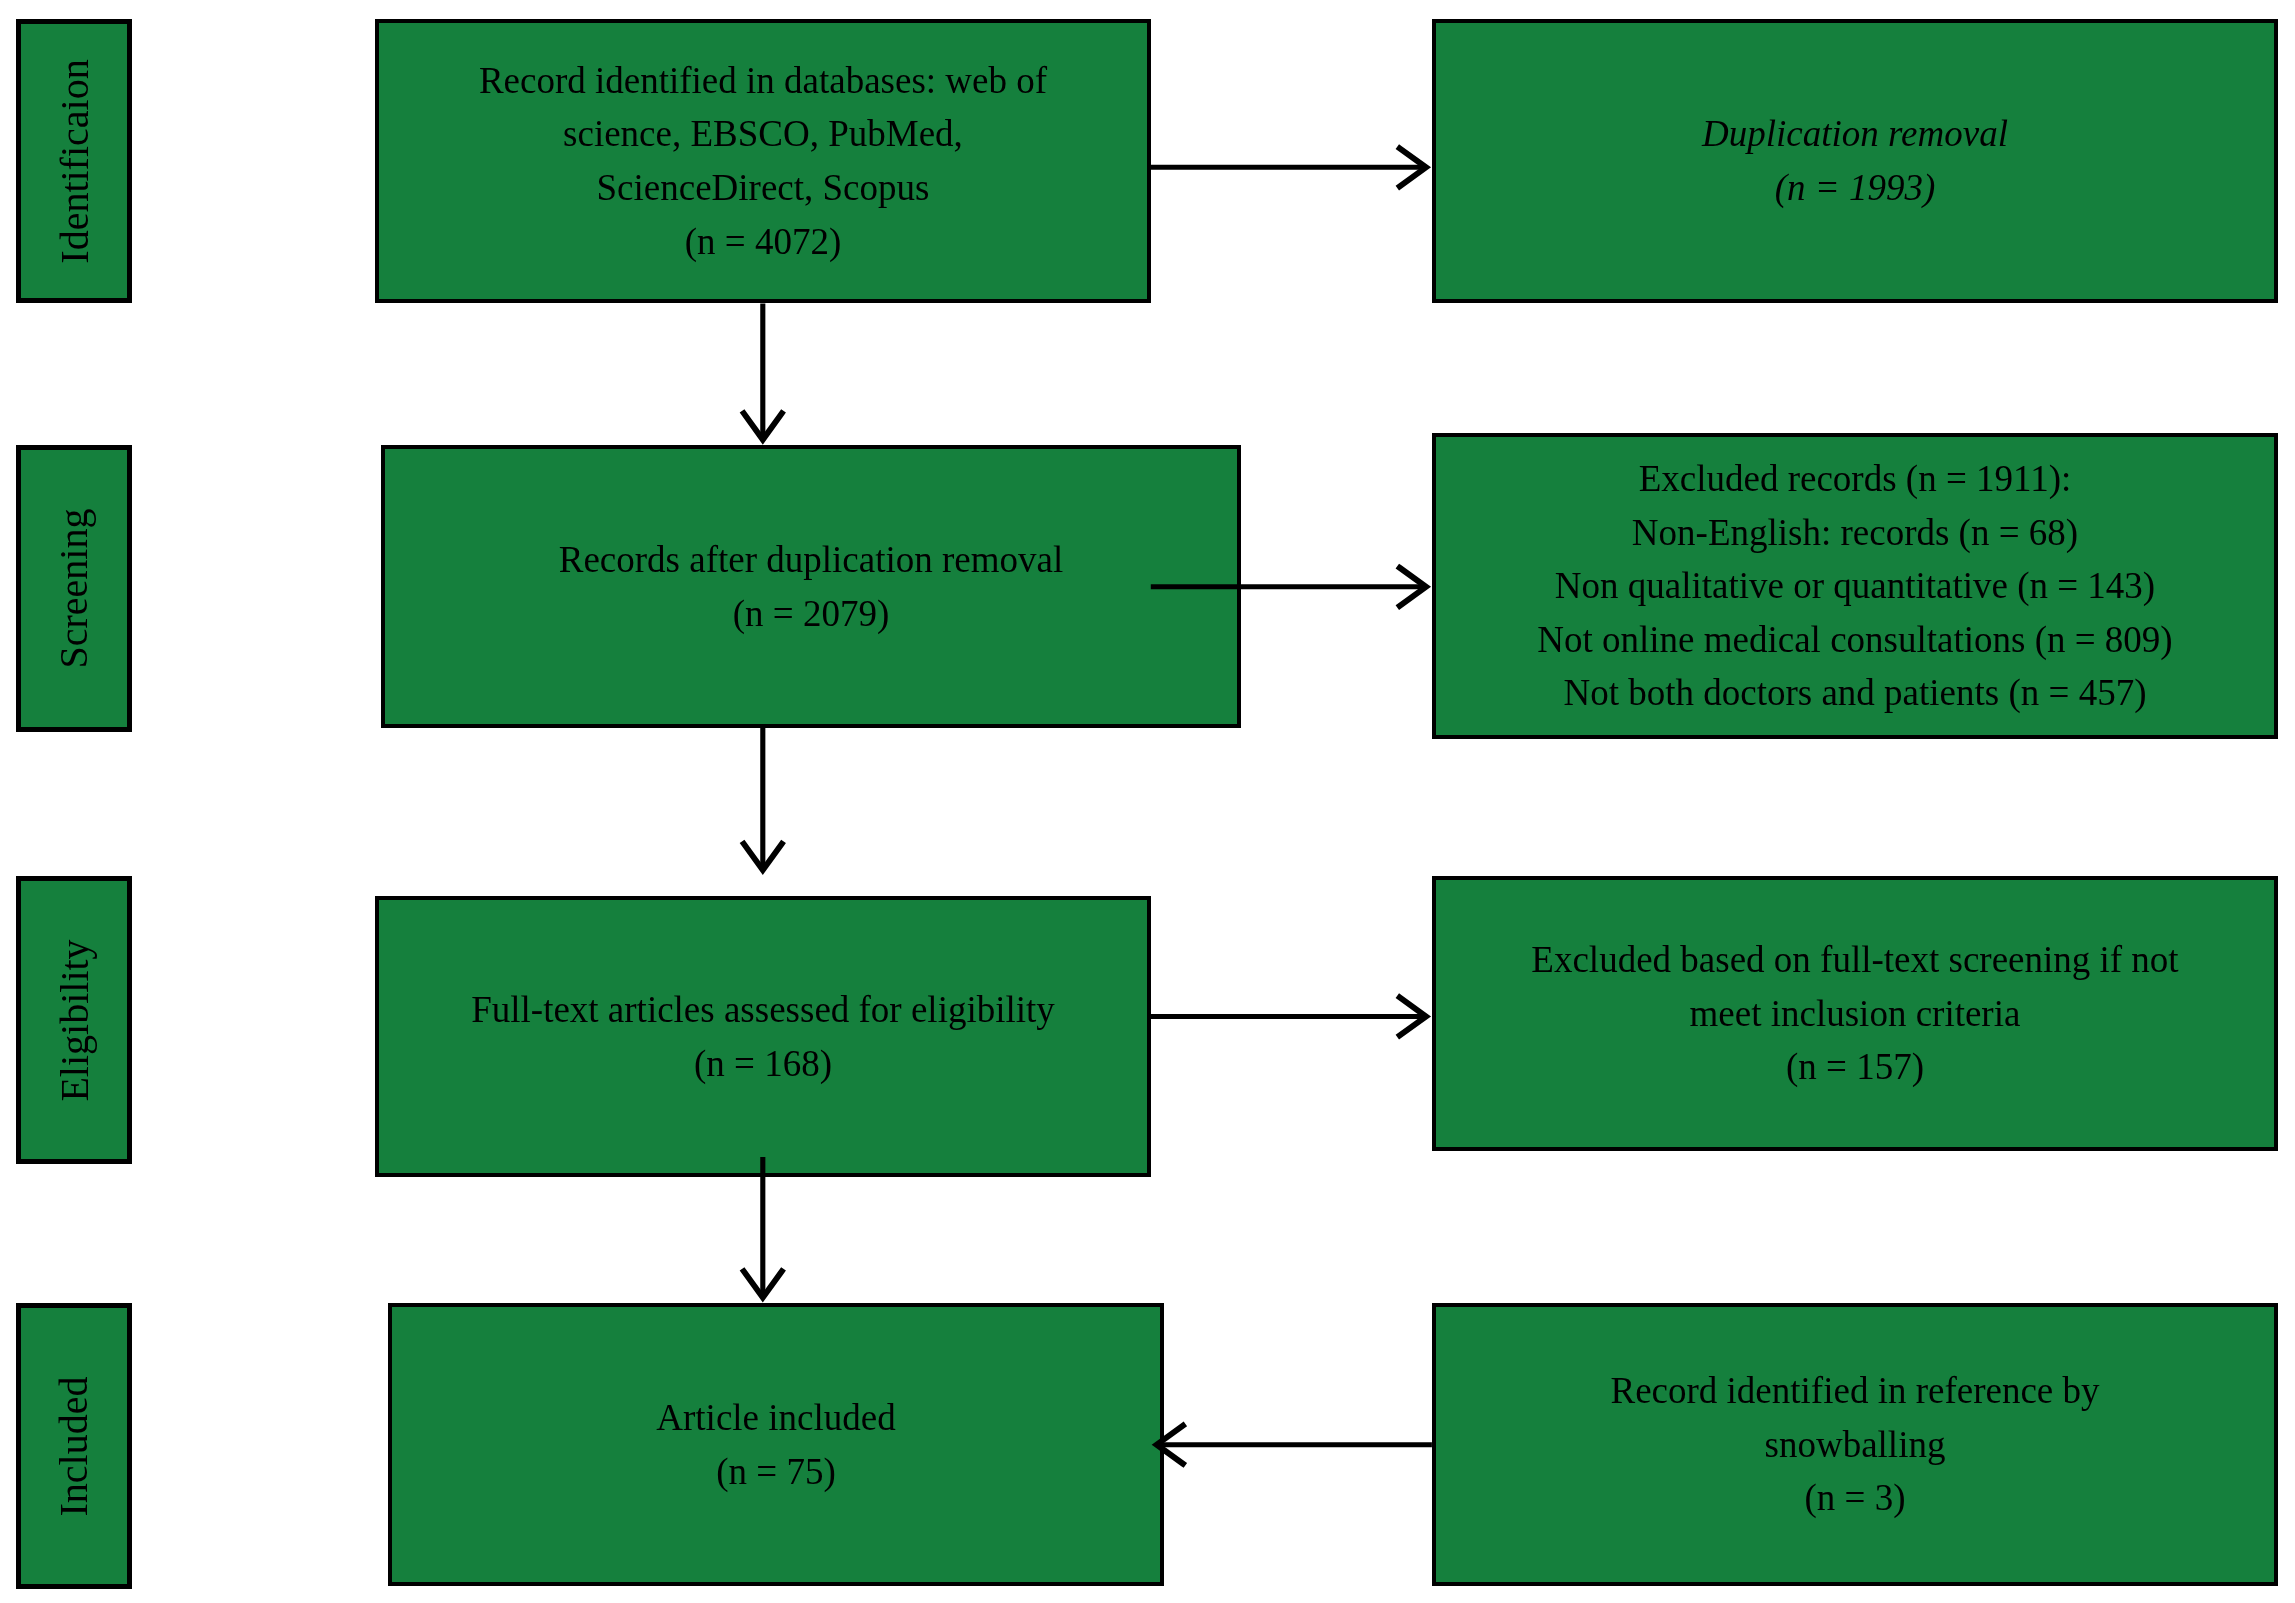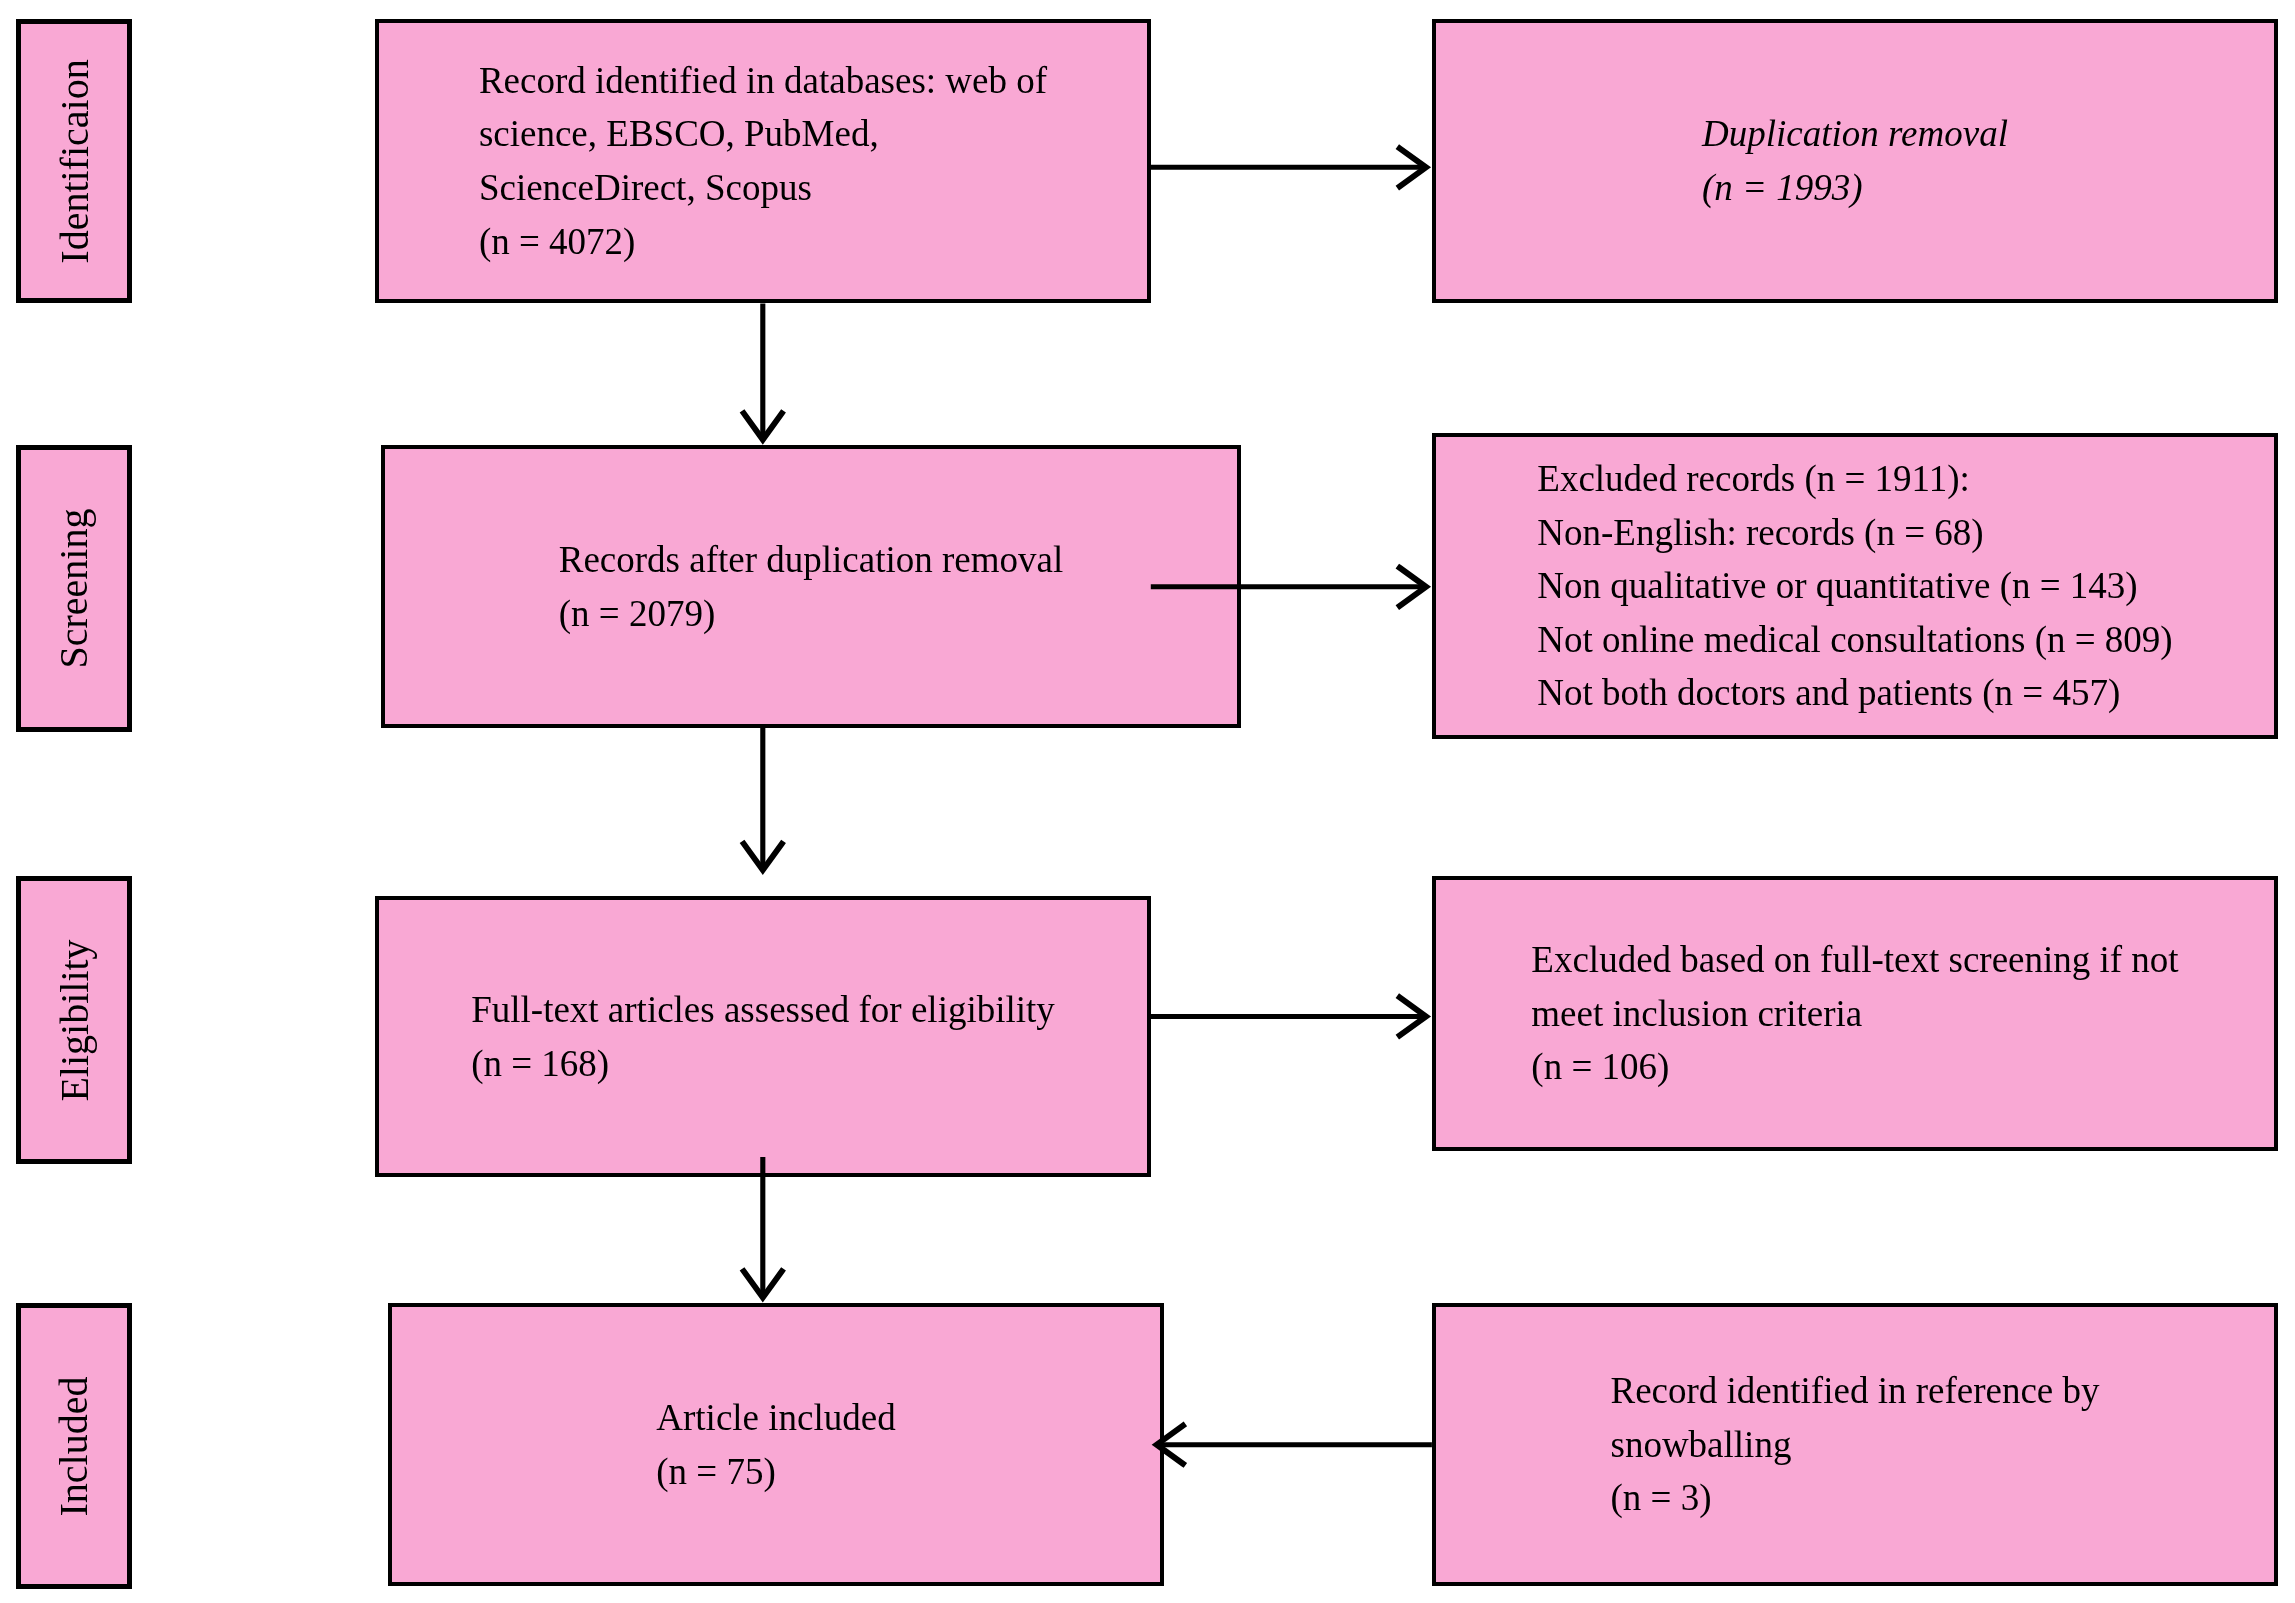--- a/index.html
+++ b/index.html
@@ -12,25 +12,25 @@
     width: 2295px;
     height: 1604px;
     background: #ffffff;
     color: #000000;
     font-family: "Liberation Serif", "DejaVu Serif", serif;
   }
   .box {
     position: absolute;
     box-sizing: border-box;
     border: 4.4px solid #000000;
-    background: #f9a8d4;
+    background: #15803d;
     display: flex;
     align-items: center;
     justify-content: center;
-    text-align: left;
+    text-align: center;
   }
   .box-text {
     white-space: pre-line;
     font-size: 37px;
     line-height: 1.45;
     padding: 0 5.9px;
   }
   .stage {
     border-width: 5.1px;
   }
@@ -90,21 +90,21 @@
   <div class="box" style="left:1432px; top:433px; width:846px; height:306px;">
     <div class="box-text">Excluded records (n = 1911):
 Non-English: records (n = 68)
 Non qualitative or quantitative (n = 143)
 Not online medical consultations (n = 809)
 Not both doctors and patients (n = 457)</div>
   </div>
   <div class="box" style="left:1432px; top:876px; width:846px; height:275px;">
     <div class="box-text">Excluded based on full-text screening if not
 meet inclusion criteria
-(n = 106)</div>
+(n = 157)</div>
   </div>
   <div class="box" style="left:1432px; top:1303px; width:846px; height:283px;">
     <div class="box-text">Record identified in reference by
 snowballing
 (n = 3)</div>
   </div>
 
   <svg class="arrows" width="2295" height="1604" viewBox="0 0 3135 2190">
     <defs>
       <marker id="head" markerUnits="userSpaceOnUse" markerWidth="120" markerHeight="120" viewBox="-60 -60 120 120" refX="0" refY="0" orient="auto">

